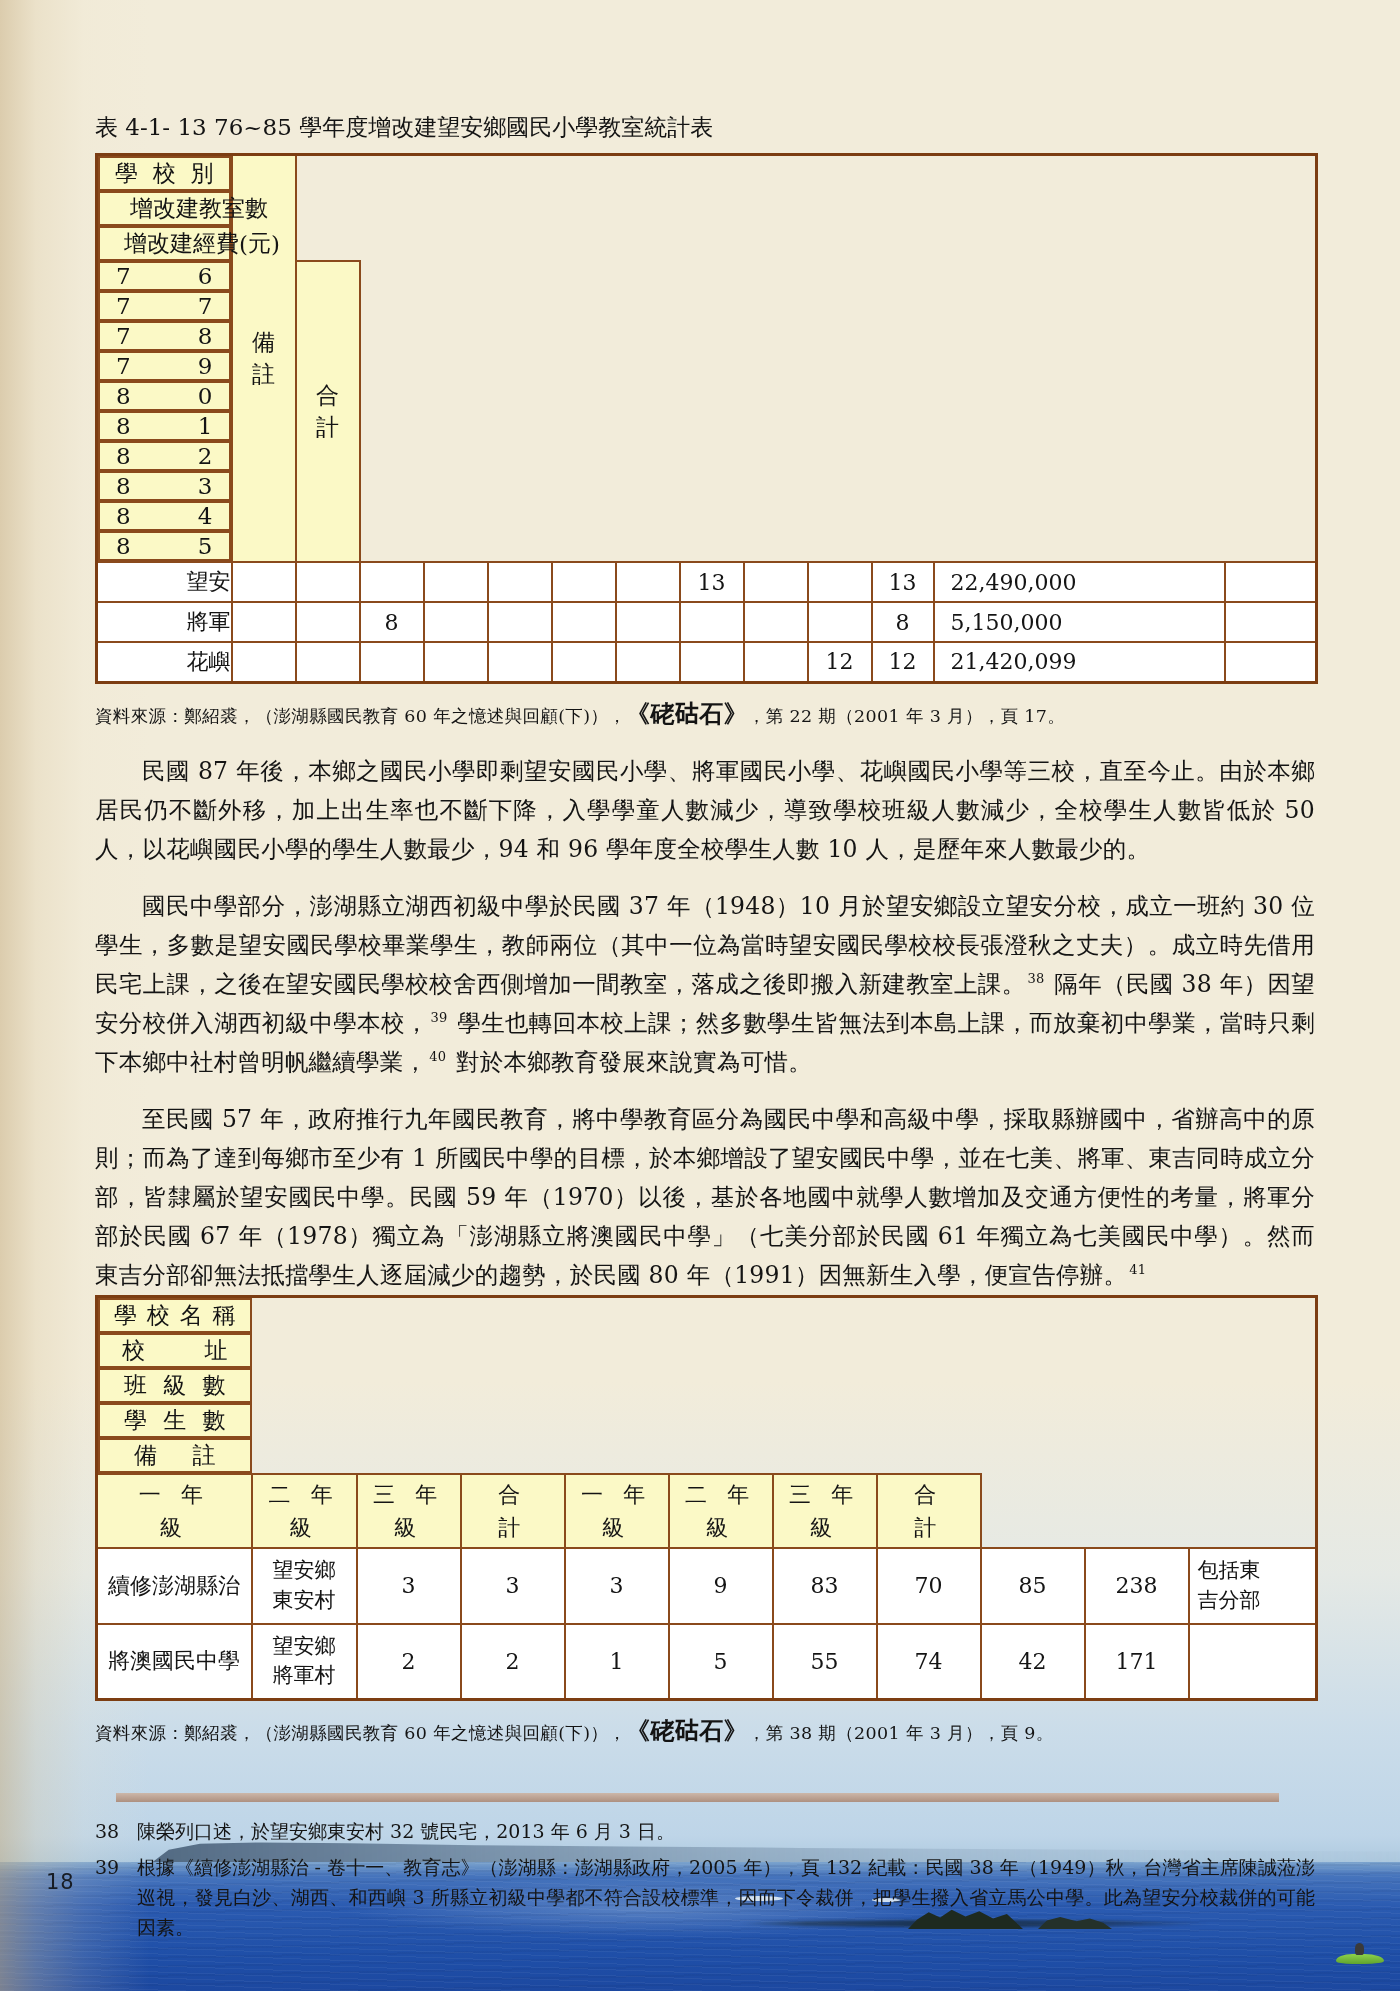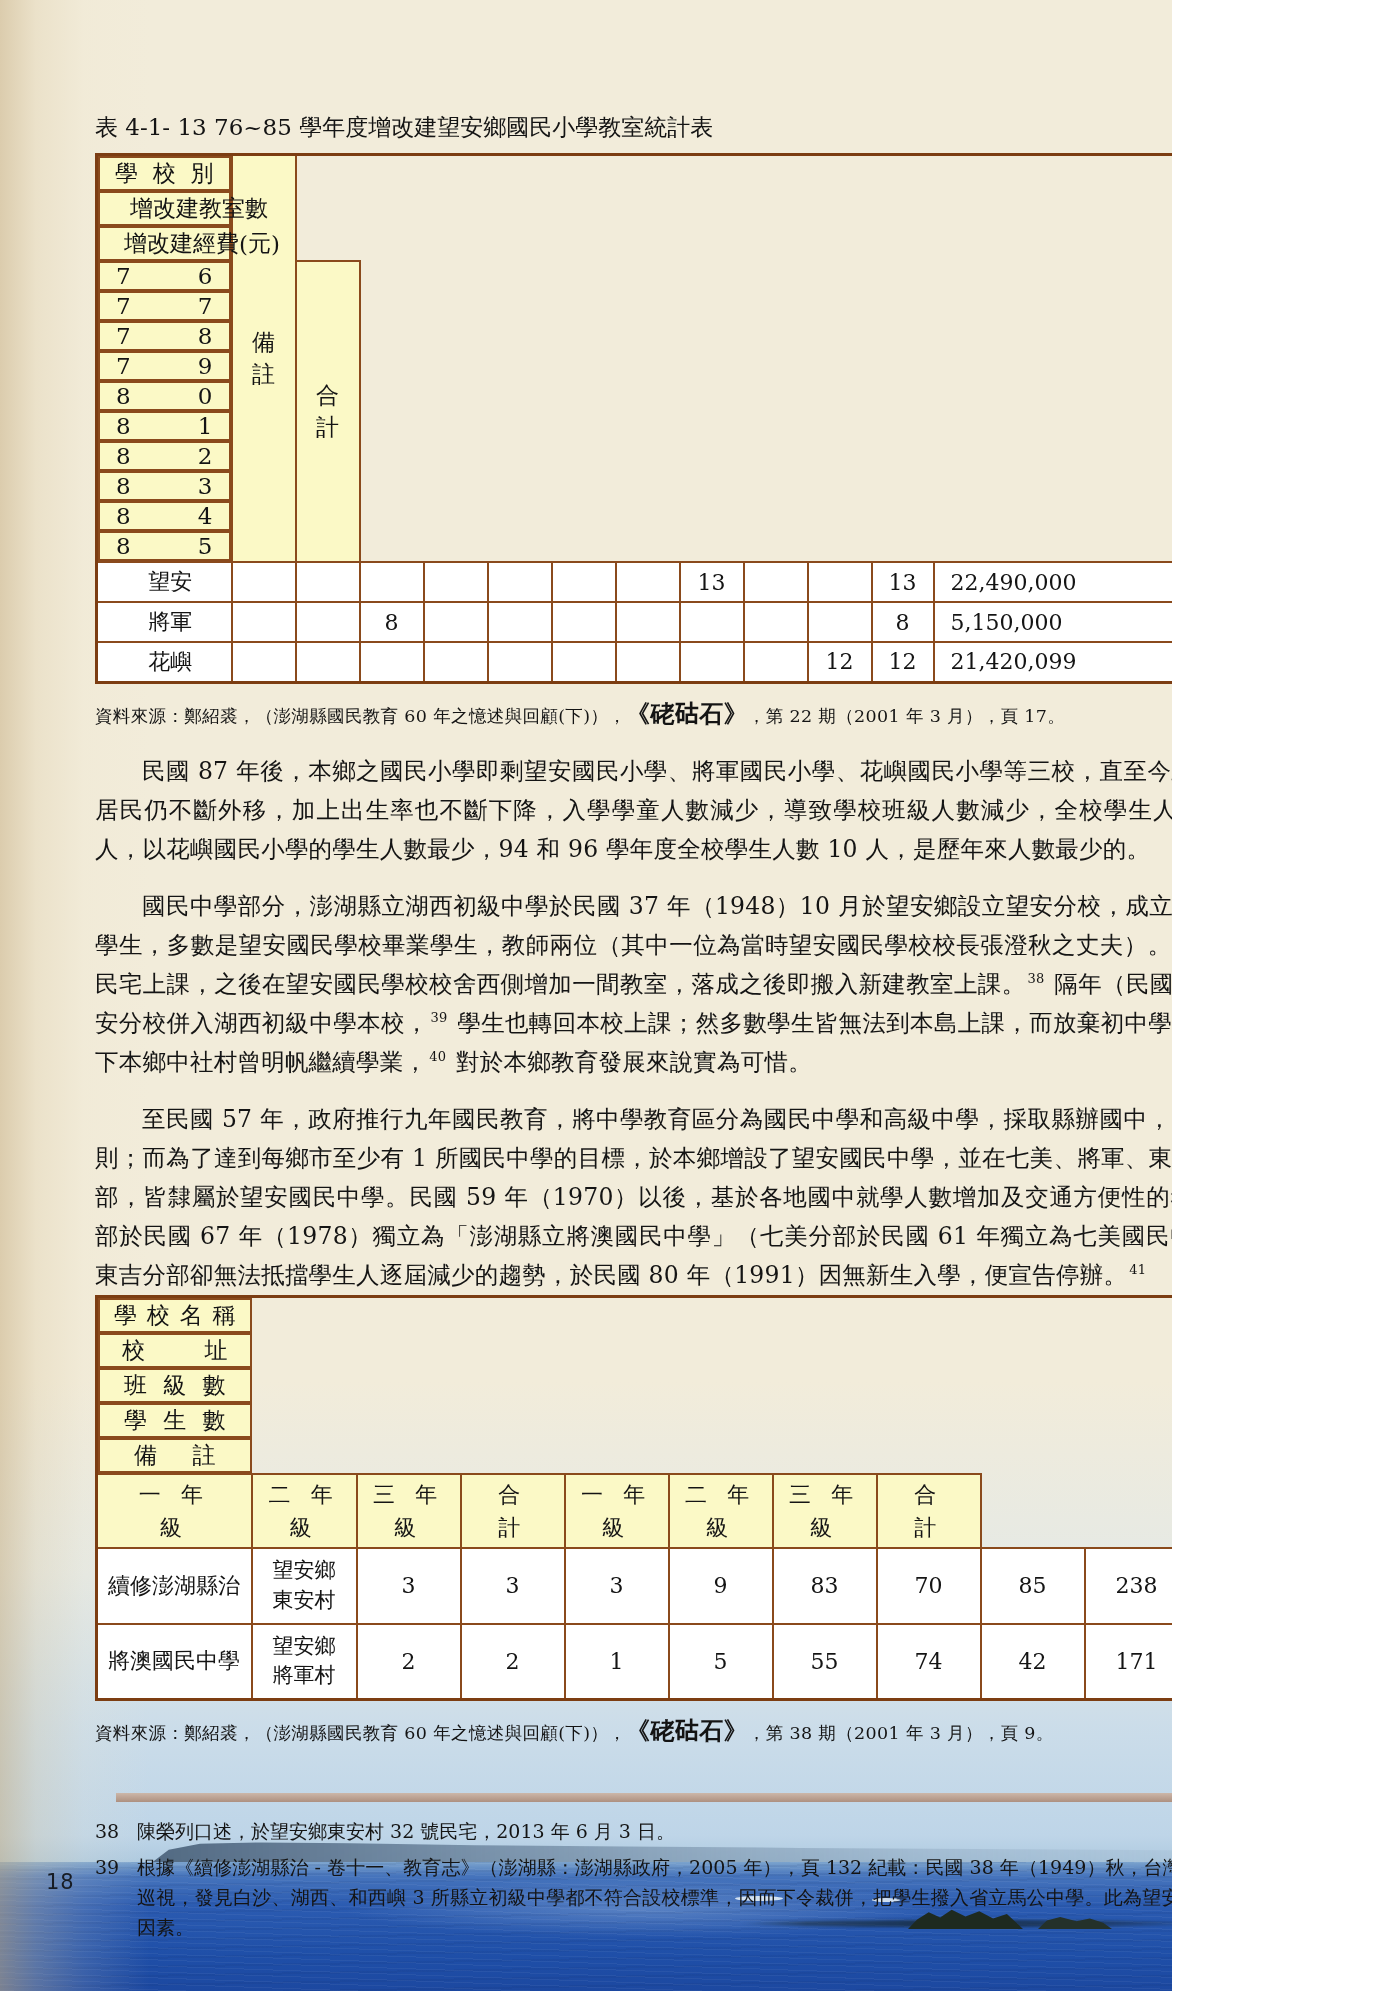--- a/index.html
+++ b/index.html
@@ -1,17 +1,17 @@
 <!DOCTYPE html>
 <html><head>
 <meta charset="utf-8">
 <style>
   html,body { margin:0; padding:0; }
   .page {
-    position:relative; width:1172px; height:1991px; overflow:hidden;
+    position:relative; width:1400px; height:1991px; overflow:hidden;
     background:#f2ecda;
     font-family:"DejaVu Serif","Liberation Serif",serif;
     color:#141414;
   }
   .edge-shade {
     position:absolute; inset:0; pointer-events:none; z-index:1;
     background:linear-gradient(to right,
       rgba(201,178,136,0.55) 0px, rgba(220,203,167,0.32) 36px,
       rgba(236,226,200,0.14) 84px, rgba(0,0,0,0) 150px);
   }
@@ -79,21 +79,21 @@
 
   .t1 .r1 { height:37px; }
   .t1 .r2 { height:58px; }
   .t1 tbody tr { height:40px; }
   .t2 .r1 { height:50px; }
   .t2 .r2 { height:74px; }
   .t2 tbody tr { height:76px; }
 
   .pre { white-space:pre-line; line-height:1.35; }
   .grade { white-space:pre-line; line-height:1.5; letter-spacing:0.3em; font-size:22px; }
-  td.school { text-align:center; padding-left:12px; }
+  td.school { text-align:right; padding-left:12px; }
   td.budget { text-align:left; padding-left:16px; }
   td.name  { text-align:left; padding-left:10px; }
   td.addr  { white-space:pre-line; line-height:1.4; font-size:21px; }
   td.remark{ white-space:pre-line; line-height:1.4; font-size:21px; text-align:left; padding-left:8px; }
 
   
   .spread       { padding:0 16px; }
   .sp-wide      { padding:0 30px; }
   .sp-mid       { padding:0 24px; }
   .sp-budget    { padding:0 24px; }

